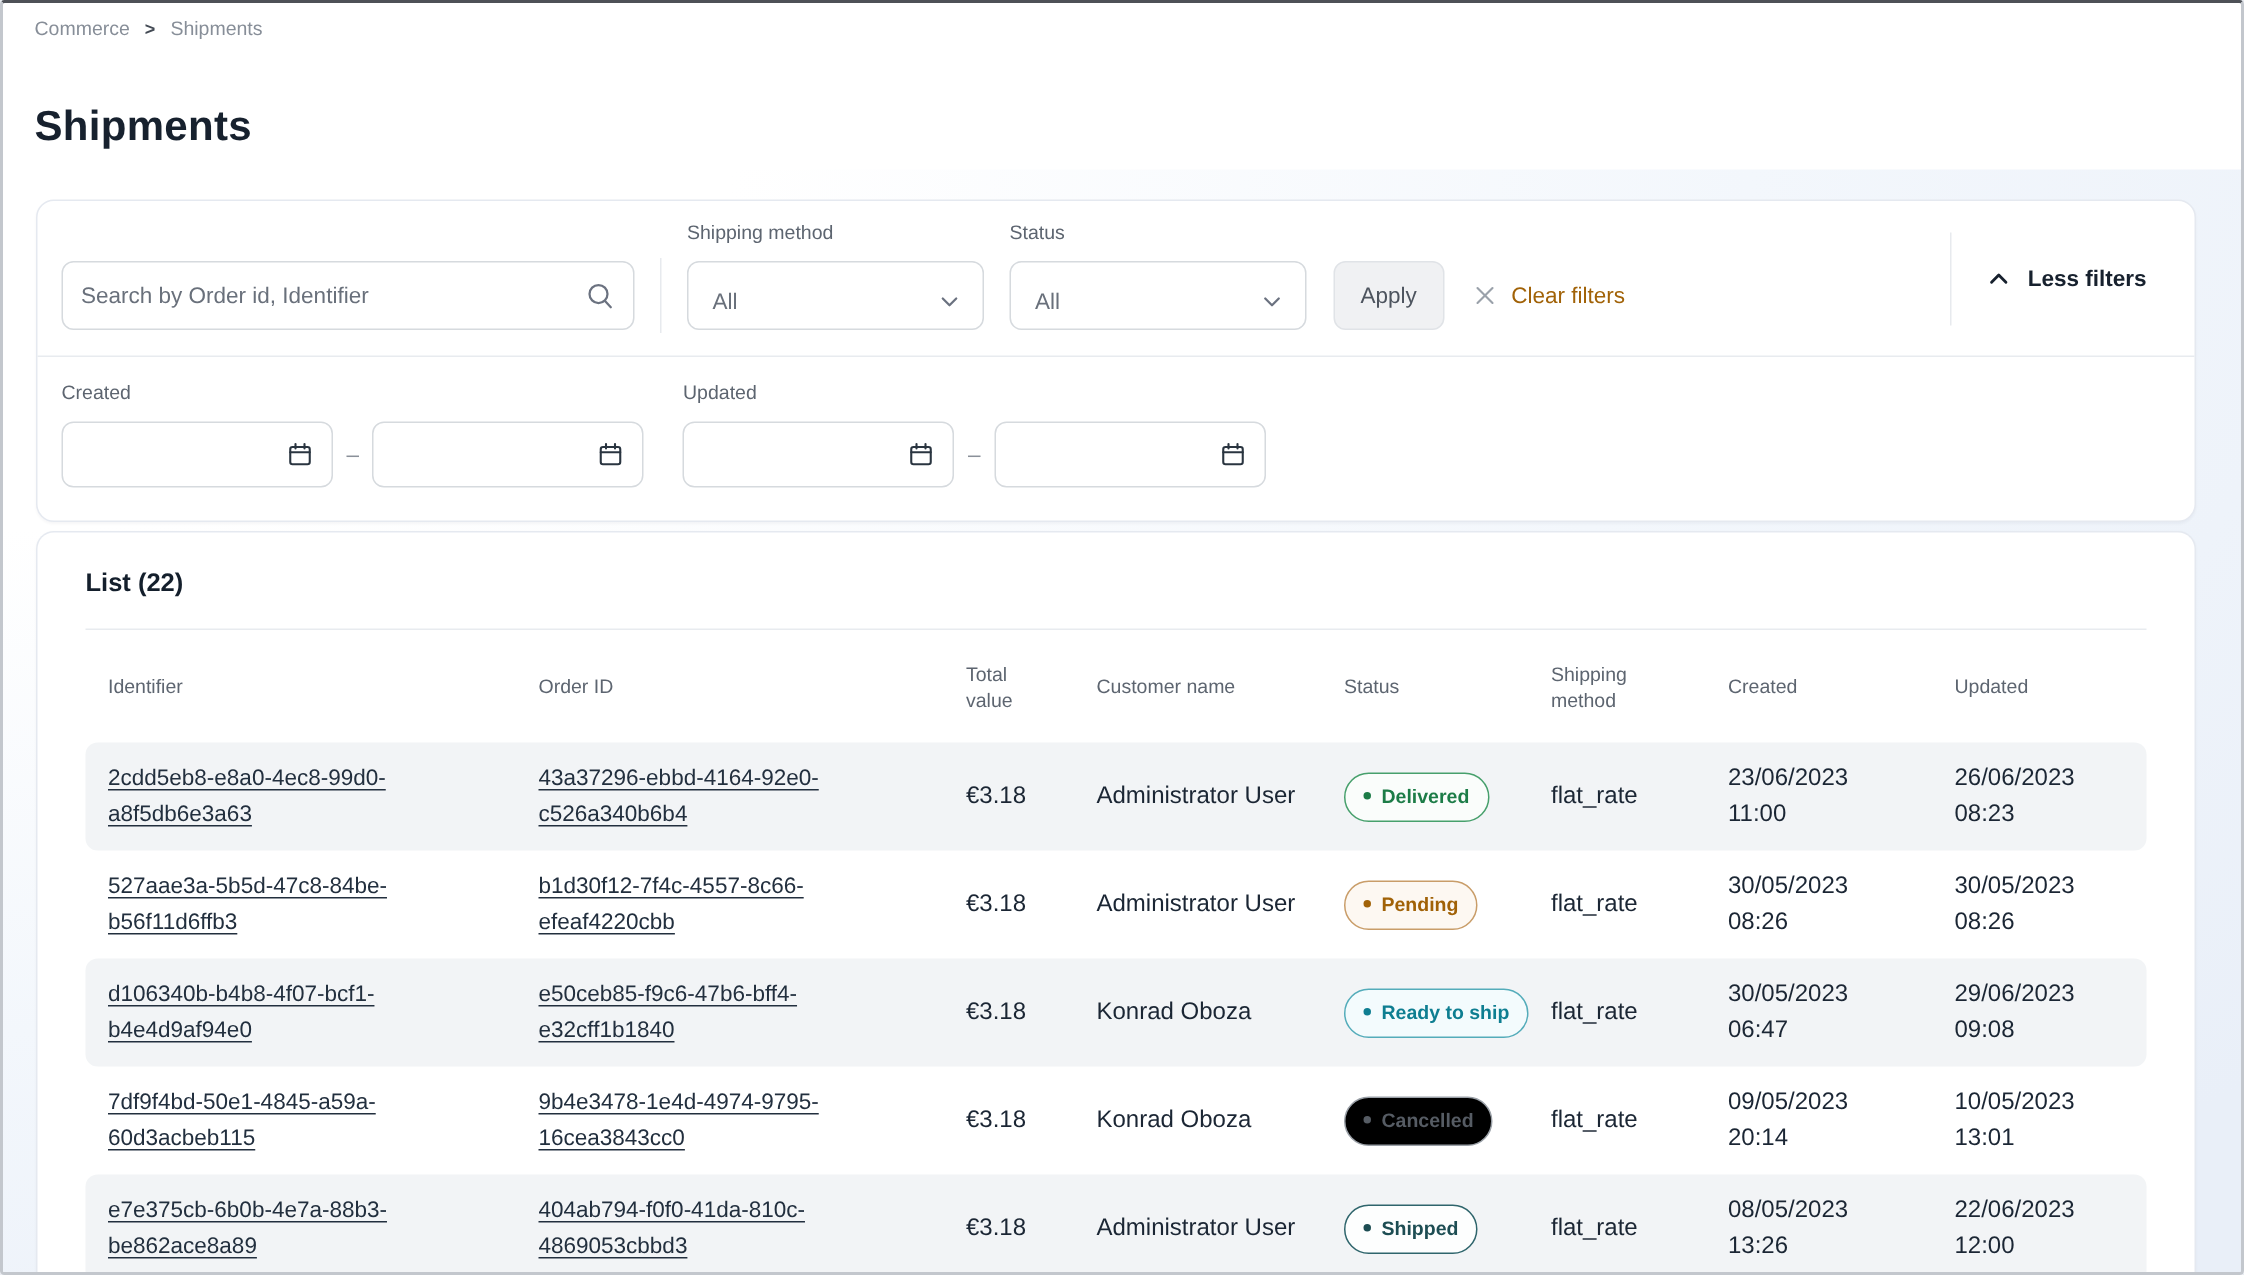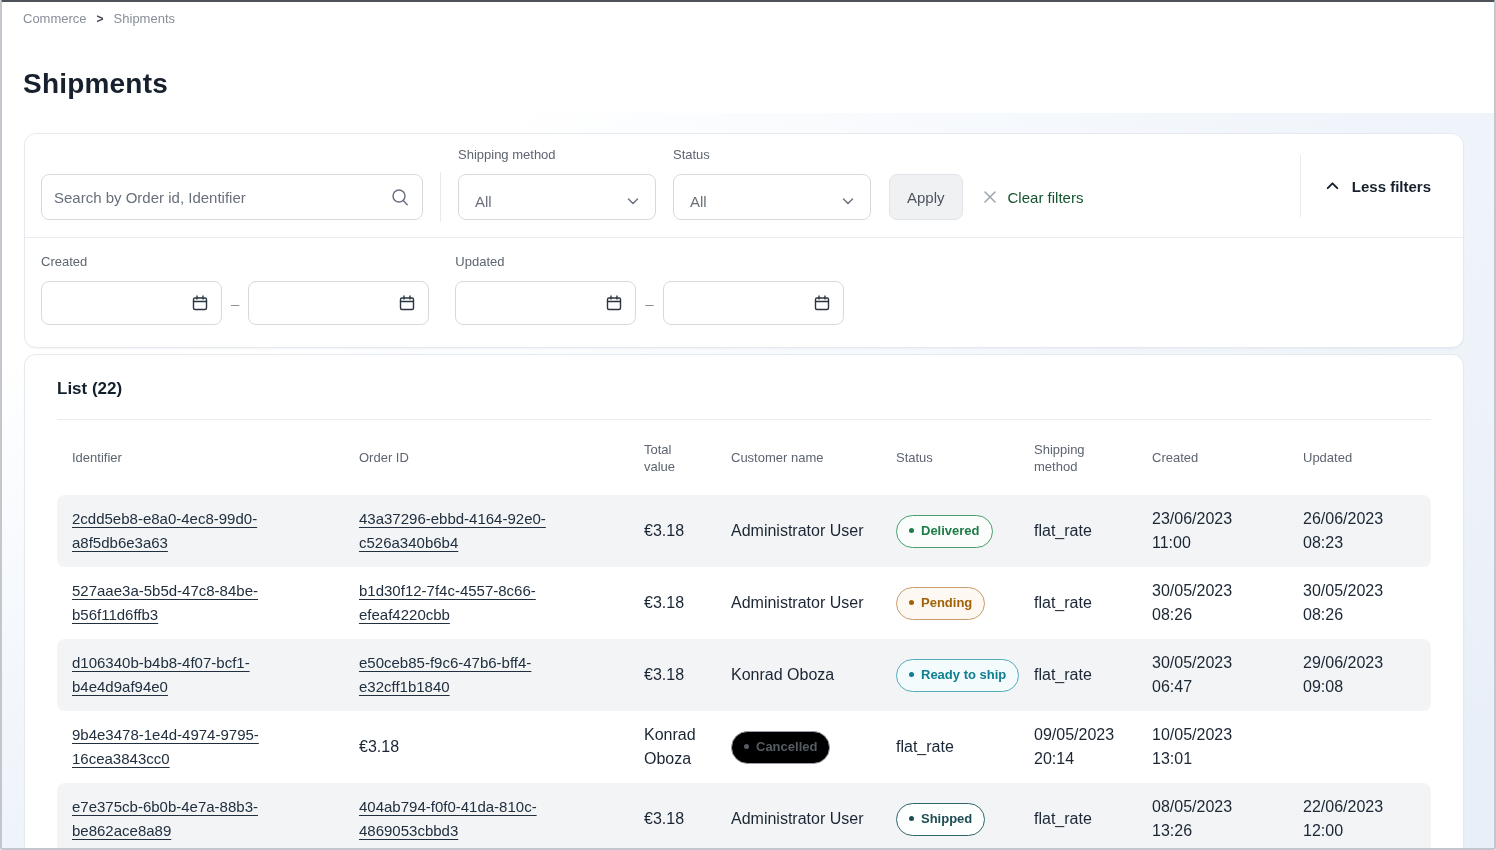--- a/index.html
+++ b/index.html
@@ -42,21 +42,21 @@
     width:198px; height:46px; border:1px solid #d6dade; border-radius:8px;
     display:flex; align-items:center; justify-content:space-between; padding:8px 14px 0 16px;
     font-size:15px; color:#69707b; background:#fff; cursor:pointer;
   }
   .status-col { margin-left:17px; }
   .apply-btn {
     margin-left:18px; height:46px; padding:0 17px; border:1px solid #e0e3e7; border-radius:8px;
     background:#f0f1f3; color:#4d545e; font-size:15px; font-family:inherit; cursor:pointer;
   }
   .clear-filters { margin-left:18px; height:46px; display:flex; align-items:center; gap:9px; cursor:pointer; }
-  .clear-filters span { font-size:15px; color:#14532d;text-align:right; }
+  .clear-filters span { font-size:15px; color:#a16207;text-align:right; }
   .toggle-divider { position:absolute; right:162px; top:50%; transform:translateY(-50%); width:1px; height:62px; background:#e7eaee; }
   .less-filters { position:absolute; right:32px; top:50%; transform:translateY(-50%); display:flex; align-items:center; gap:11px; cursor:pointer; }
   .less-filters span { font-size:15px; font-weight:700; color:#17212e; }
   .filter-divider { border-top:1px solid #e8ebef; }
   .filter-row2 { display:flex; padding:16px 16px 22px; }
   .date-group { display:flex; flex-direction:column; }
   .date-group + .date-group { margin-left:26px; }
   .date-row { display:flex; align-items:center; }
   .date-wrap { position:relative; width:181px; }
   .date-wrap input {
@@ -252,20 +252,21 @@
         <span class="dot"></span>
         <span>Ready to ship</span>
       </span>
     </div>
     <div class="cell">flat_rate</div>
     <div class="cell">30/05/2023 06:47</div>
     <div class="cell">29/06/2023 09:08</div>
   </div>
 
   <div class="grid row">
+    <div class="cell"><a href="#">7df9f4bd-50e1-4845-a59a-60d3acbeb115</a></div>
     <div class="cell"><a href="#">9b4e3478-1e4d-4974-9795-16cea3843cc0</a></div>
     <div class="cell">€3.18</div>
     <div class="cell">Konrad Oboza</div>
     <div class="cell">
       <span class="badge" style="color: rgb(86, 92, 100); border-color: rgb(154, 160, 167); background: #000000;">
         <span class="dot"></span>
         <span>Cancelled</span>
       </span>
     </div>
     <div class="cell">flat_rate</div>

